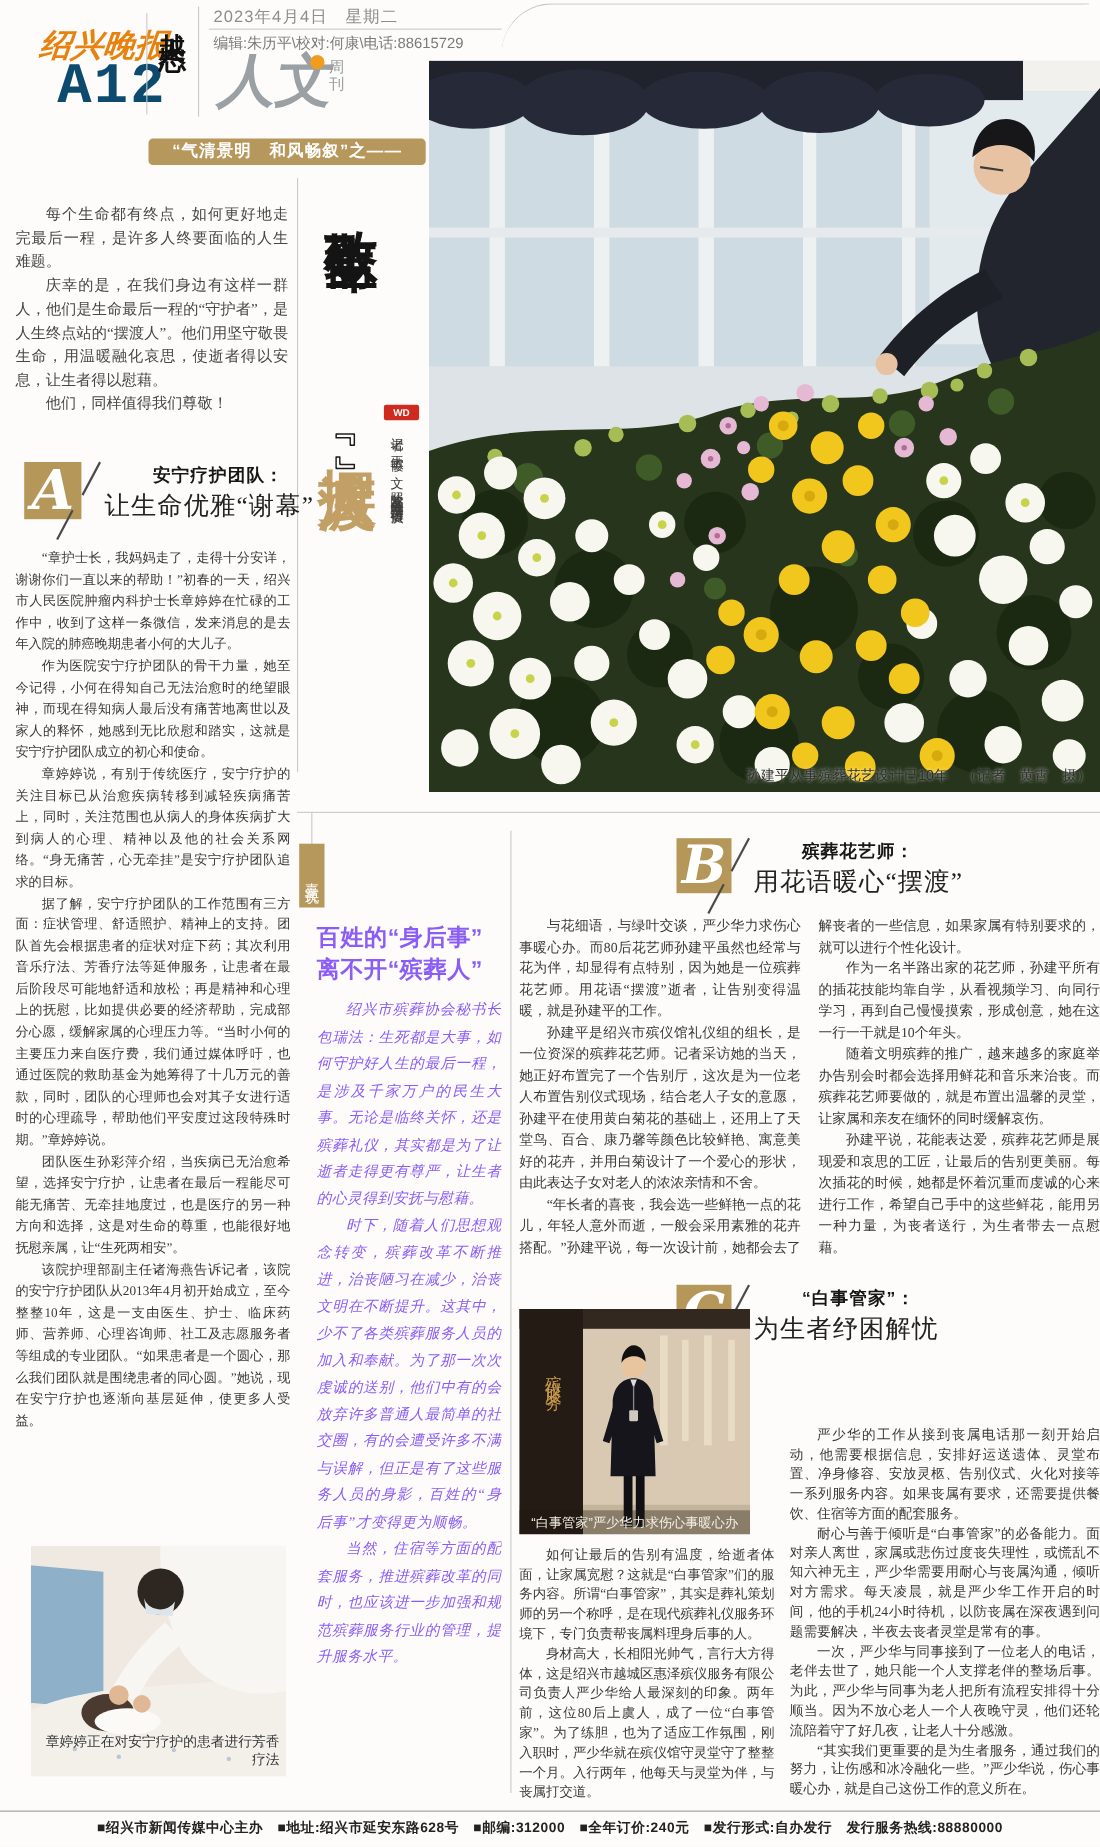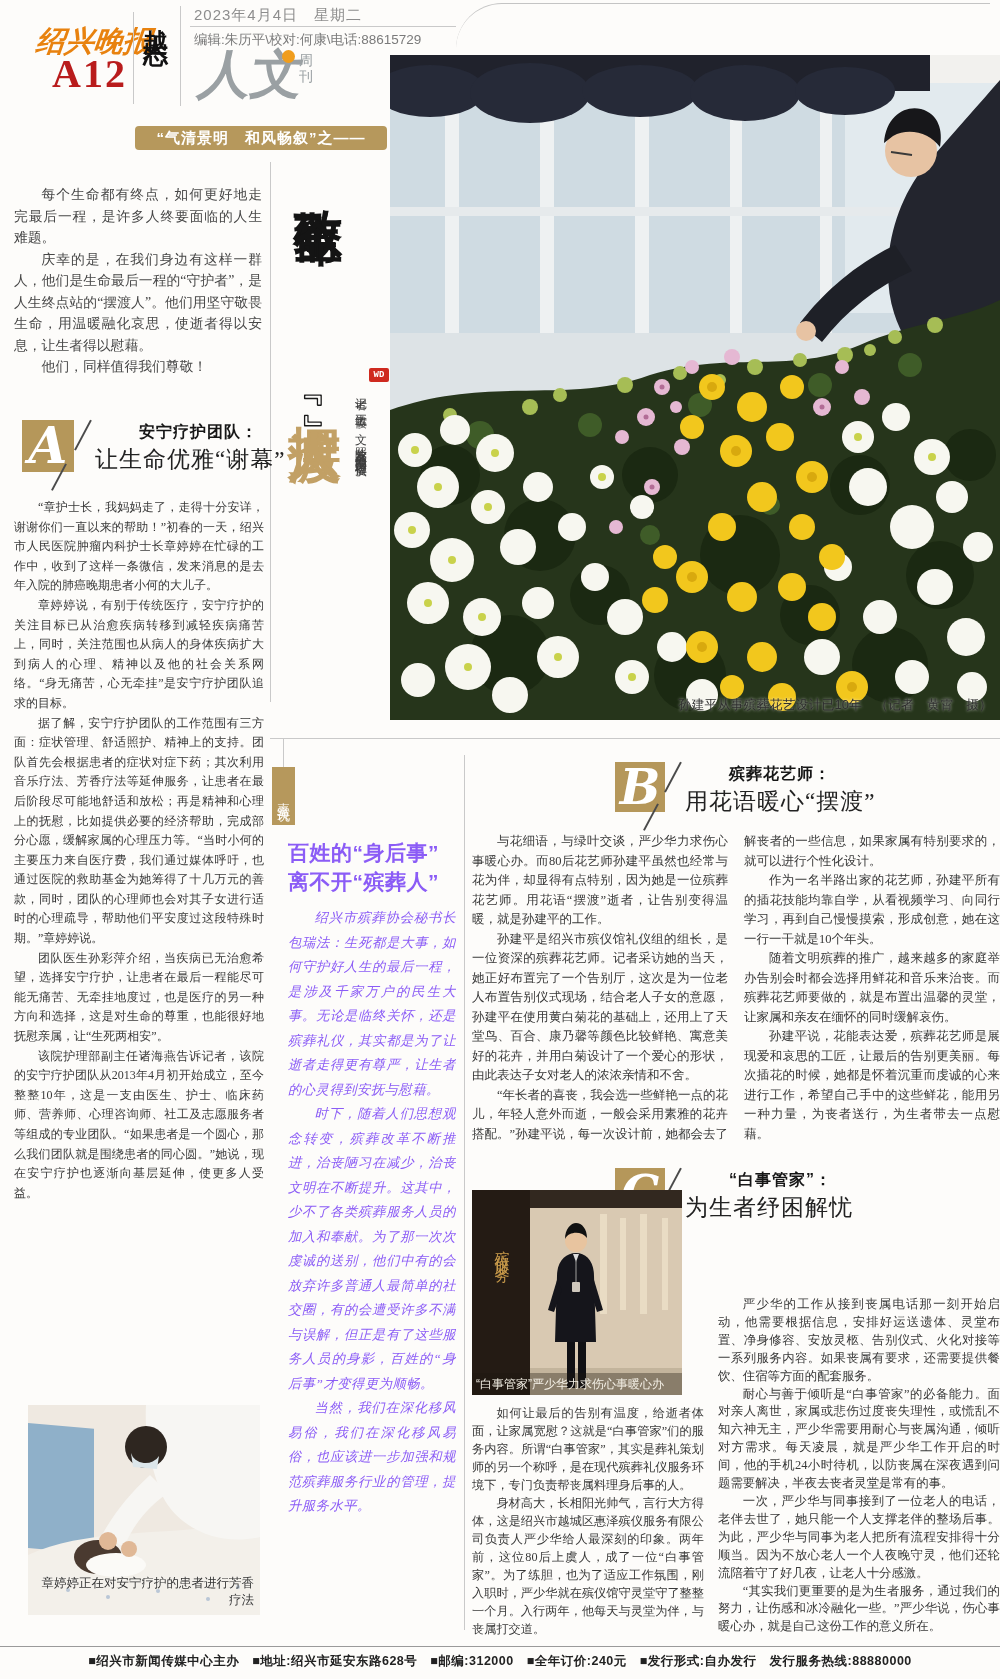--- a/index.html
+++ b/index.html
@@ -1,21 +1,21 @@
 <!DOCTYPE html>
 <html><head>
 <meta charset="utf-8">
 <style>
   html,body{margin:0;padding:0;background:#e9e7e2;}
   .page{position:relative;width:1000px;height:1679px;margin:0 auto;background:#fdfcfa;overflow:hidden;
         font-family:"Liberation Sans",sans-serif;color:#333;}
   .abs{position:absolute;}
   
   .paper-name{font-family:"DejaVu Serif",serif;font-style:italic;font-weight:bold;color:#e8820f;font-size:29px;transform:skewX(-6deg);}
-  .page-no{font-family:Liberation Serif, serif;color:#b91c1c;font-size:40px;font-weight:bold;letter-spacing:2px;}
+  .page-no{font-family:Liberation Mono, monospace;color:#0c4a6e;font-size:52px;font-weight:bold;letter-spacing:2px;}
   .vert{writing-mode:vertical-rl;text-orientation:upright;}
   .edition{font-size:25px;font-weight:900;color:#111;letter-spacing:5px;}
   .dateline{font-size:15px;color:#8d8d8d;letter-spacing:1px;}
   .staffline{font-size:13.5px;color:#7a7a7a;}
   .logo-main{font-family:"DejaVu Serif",serif;font-size:52px;font-weight:bold;color:#9aa0a3;transform:skewX(-10deg);line-height:1;}
   .logo-dot{width:13px;height:13px;border-radius:50%;background:#f09d1d;}
   .logo-sub{font-size:14px;color:#9aa0a3;line-height:16px;letter-spacing:1px;}
   .hairline{background:#c9c9c9;}
   .corner-line{border-top:1.5px solid #c4c4c4;border-top-left-radius:46px;}
   
@@ -267,30 +267,31 @@
     <p>每个生命都有终点，如何更好地走完最后一程，是许多人终要面临的人生难题。</p>
     <p>庆幸的是，在我们身边有这样一群人，他们是生命最后一程的“守护者”，是人生终点站的“摆渡人”。他们用坚守敬畏生命，用温暖融化哀思，使逝者得以安息，让生者得以慰藉。</p>
     <p>他们，同样值得我们尊敬！</p>
   </div>
 
   <div class="abs hairline" style="left:270px;top:162px;width:1px;height:540px;"></div>
   <div class="abs vert hl-black" style="left:290px;top:170px;height:230px;">致敬生命</div>
   <div class="abs vert hl-tan" style="left:284px;top:382px;height:280px;">
     <span class="br">『</span><span>摆渡人</span><span class="br">』</span>
   </div>
-  <div class="abs wd-chip" style="left:369px;top:368px;width:20px;height:14px;font-family:Liberation Mono, monospace;">WD</div>
+  <div class="abs wd-chip" style="left:349px;top:368px;width:32px;height:14px;">WD</div>
   <div class="abs vert reporter" style="left:351px;top:388px;height:268px;">记者　王敏霞　文　照片除署名外均由受访者提供</div>
 
   <div class="abs badge" style="left:22px;top:420px;width:52px;height:52px;font-size:50px;line-height:52px;">A</div>
   <div class="abs slash" style="left:82px;top:418px;height:34px;"></div>
   <div class="abs slash" style="left:58px;top:462px;height:30px;"></div>
   <div class="abs kicker" style="left:95px;top:422px;">安宁疗护团队：</div>
   <div class="abs sec-title" style="left:95px;top:444px;">让生命优雅“谢幕”</div>
   <div class="abs body-col a-body" style="left:14px;top:498px;width:250px;height:900px;overflow:hidden;">
     <p>“章护士长，我妈妈走了，走得十分安详，谢谢你们一直以来的帮助！”初春的一天，绍兴市人民医院肿瘤内科护士长章婷婷在忙碌的工作中，收到了这样一条微信，发来消息的是去年入院的肺癌晚期患者小何的大儿子。</p>
+    <p>作为医院安宁疗护团队的骨干力量，她至今记得，小何在得知自己无法治愈时的绝望眼神，而现在得知病人最后没有痛苦地离世以及家人的释怀，她感到无比欣慰和踏实，这就是安宁疗护团队成立的初心和使命。</p>
     <p>章婷婷说，有别于传统医疗，安宁疗护的关注目标已从治愈疾病转移到减轻疾病痛苦上，同时，关注范围也从病人的身体疾病扩大到病人的心理、精神以及他的社会关系网络。“身无痛苦，心无牵挂”是安宁疗护团队追求的目标。</p>
     <p>据了解，安宁疗护团队的工作范围有三方面：症状管理、舒适照护、精神上的支持。团队首先会根据患者的症状对症下药；其次利用音乐疗法、芳香疗法等延伸服务，让患者在最后阶段尽可能地舒适和放松；再是精神和心理上的抚慰，比如提供必要的经济帮助，完成部分心愿，缓解家属的心理压力等。“当时小何的主要压力来自医疗费，我们通过媒体呼吁，也通过医院的救助基金为她筹得了十几万元的善款，同时，团队的心理师也会对其子女进行适时的心理疏导，帮助他们平安度过这段特殊时期。”章婷婷说。</p>
     <p>团队医生孙彩萍介绍，当疾病已无治愈希望，选择安宁疗护，让患者在最后一程能尽可能无痛苦、无牵挂地度过，也是医疗的另一种方向和选择，这是对生命的尊重，也能很好地抚慰亲属，让“生死两相安”。</p>
     <p>该院护理部副主任诸海燕告诉记者，该院的安宁疗护团队从2013年4月初开始成立，至今整整10年，这是一支由医生、护士、临床药师、营养师、心理咨询师、社工及志愿服务者等组成的专业团队。“如果患者是一个圆心，那么我们团队就是围绕患者的同心圆。”她说，现在安宁疗护也逐渐向基层延伸，使更多人受益。</p>
   </div>
   <div class="abs photo" style="left:28px;top:1405px;width:232px;height:210px;">
     <svg viewBox="0 0 232 210" preserveAspectRatio="none">
       <rect width="232" height="210" fill="#efe9e1"></rect>
       <rect x="-6" y="18" width="72" height="125" fill="#8fb0c9" transform="skewY(5)"></rect>
       <path d="M0,150 C60,122 140,132 232,116 L232,210 L0,210 Z" fill="#f3f0ea"></path>
@@ -317,21 +318,21 @@
   <div class="abs hairline" style="left:283px;top:739px;width:1px;height:30px;"></div>
 
   <div class="abs vert guest-tab" style="left:272px;top:767px;width:23px;height:58px;line-height:23px;">嘉宾说</div>
   <div class="abs" style="left:288px;top:838px;width:170px;">
     <div class="guest-title">百姓的“身后事”</div>
     <div class="guest-title">离不开“殡葬人”</div>
   </div>
   <div class="abs guest-body" style="left:288px;top:906px;width:168px;height:720px;overflow:hidden;">
     <p>绍兴市殡葬协会秘书长　包瑞法：生死都是大事，如何守护好人生的最后一程，是涉及千家万户的民生大事。无论是临终关怀，还是殡葬礼仪，其实都是为了让逝者走得更有尊严，让生者的心灵得到安抚与慰藉。</p>
     <p>时下，随着人们思想观念转变，殡葬改革不断推进，治丧陋习在减少，治丧文明在不断提升。这其中，少不了各类殡葬服务人员的加入和奉献。为了那一次次虔诚的送别，他们中有的会放弃许多普通人最简单的社交圈，有的会遭受许多不满与误解，但正是有了这些服务人员的身影，百姓的“身后事”才变得更为顺畅。</p>
-    <p>当然，我们在深化移风易俗，我们在深化移风易俗，也应该进一步加强和规范殡葬服务行业的管理，提升服务水平。</p>
+    <p>当然，住宿等方面的配套服务，推进殡葬改革的同时，也应该进一步加强和规范殡葬服务行业的管理，提升服务水平。</p>
   </div>
   <div class="abs hairline" style="left:464px;top:755px;width:1px;height:875px;"></div>
 
   <div class="abs badge" style="left:615px;top:762px;width:50px;height:50px;font-size:48px;line-height:50px;">B</div>
   <div class="abs slash" style="left:672px;top:760px;height:34px;"></div>
   <div class="abs slash" style="left:650px;top:802px;height:30px;"></div>
   <div class="abs kicker" style="left:685px;top:764px;">殡葬花艺师：</div>
   <div class="abs sec-title" style="left:685px;top:786px;">用花语暖心“摆渡”</div>
   <div class="abs body-col b-body" style="left:472px;top:832px;width:528px;height:312px;overflow:hidden;">
     <p>与花细语，与绿叶交谈，严少华力求伤心事暖心办。而80后花艺师孙建平虽然也经常与花为伴，却显得有点特别，因为她是一位殡葬花艺师。用花语“摆渡”逝者，让告别变得温暖，就是孙建平的工作。</p>
@@ -365,21 +366,21 @@
       <path d="M85,86 C85,71 94,63 104,63 C114,63 122,71 122,86 L124,152 L83,152 Z" fill="#15151b"></path>
       <path d="M85,90 L76,120 L82,122 L90,100 Z" fill="#15151b"></path>
       <path d="M122,90 L131,120 L125,122 L118,100 Z" fill="#15151b"></path>
       <circle cx="104" cy="51" r="11" fill="#e8c49f"></circle>
       <path d="M93,49 C93,39 99,33 104,33 C110,33 115,39 115,48 C110,41 97,41 93,49 Z" fill="#111111"></path>
       <path d="M101,64 L104,72 L107,64 Z" fill="#dddddd"></path>
       <line x1="104" y1="70" x2="104" y2="92" stroke="#8a8a8a" stroke-width="1.2"></line>
       <rect x="100" y="92" width="8" height="10" rx="1" fill="#cfc8bd"></rect>
     </svg>
     <div class="abs vert photo-label-vert" style="left:20px;top:48px;height:120px;">殡仪服务</div>
-    <div class="abs cap-white" style="left:0;right:0;bottom:0;">“白事管家”严少华力求伤心事暖心办</div>
+    <div class="abs cap-white" style="left:0;right:0;bottom:0;text-align:center;">“白事管家”严少华力求伤心事暖心办</div>
   </div>
   <div class="abs body-col c-left" style="left:472px;top:1404px;width:232px;height:232px;overflow:hidden;">
     <p>如何让最后的告别有温度，给逝者体面，让家属宽慰？这就是“白事管家”们的服务内容。所谓“白事管家”，其实是葬礼策划师的另一个称呼，是在现代殡葬礼仪服务环境下，专门负责帮丧属料理身后事的人。</p>
     <p>身材高大，长相阳光帅气，言行大方得体，这是绍兴市越城区惠泽殡仪服务有限公司负责人严少华给人最深刻的印象。两年前，这位80后上虞人，成了一位“白事管家”。为了练胆，也为了适应工作氛围，刚入职时，严少华就在殡仪馆守灵堂守了整整一个月。入行两年，他每天与灵堂为伴，与丧属打交道。</p>
   </div>
   <div class="abs body-col c-right" style="left:718px;top:1296px;width:282px;height:392px;overflow:hidden;">
     <p>严少华的工作从接到丧属电话那一刻开始启动，他需要根据信息，安排好运送遗体、灵堂布置、净身修容、安放灵柩、告别仪式、火化对接等一系列服务内容。如果丧属有要求，还需要提供餐饮、住宿等方面的配套服务。</p>
     <p>耐心与善于倾听是“白事管家”的必备能力。面对亲人离世，家属或悲伤过度丧失理性，或慌乱不知六神无主，严少华需要用耐心与丧属沟通，倾听对方需求。每天凌晨，就是严少华工作开启的时间，他的手机24小时待机，以防丧属在深夜遇到问题需要解决，半夜去丧者灵堂是常有的事。</p>
     <p>一次，严少华与同事接到了一位老人的电话，老伴去世了，她只能一个人支撑老伴的整场后事。为此，严少华与同事为老人把所有流程安排得十分顺当。因为不放心老人一个人夜晚守灵，他们还轮流陪着守了好几夜，让老人十分感激。</p>
     <p>“其实我们更重要的是为生者服务，通过我们的努力，让伤感和冰冷融化一些。”严少华说，伤心事暖心办，就是自己这份工作的意义所在。</p>

